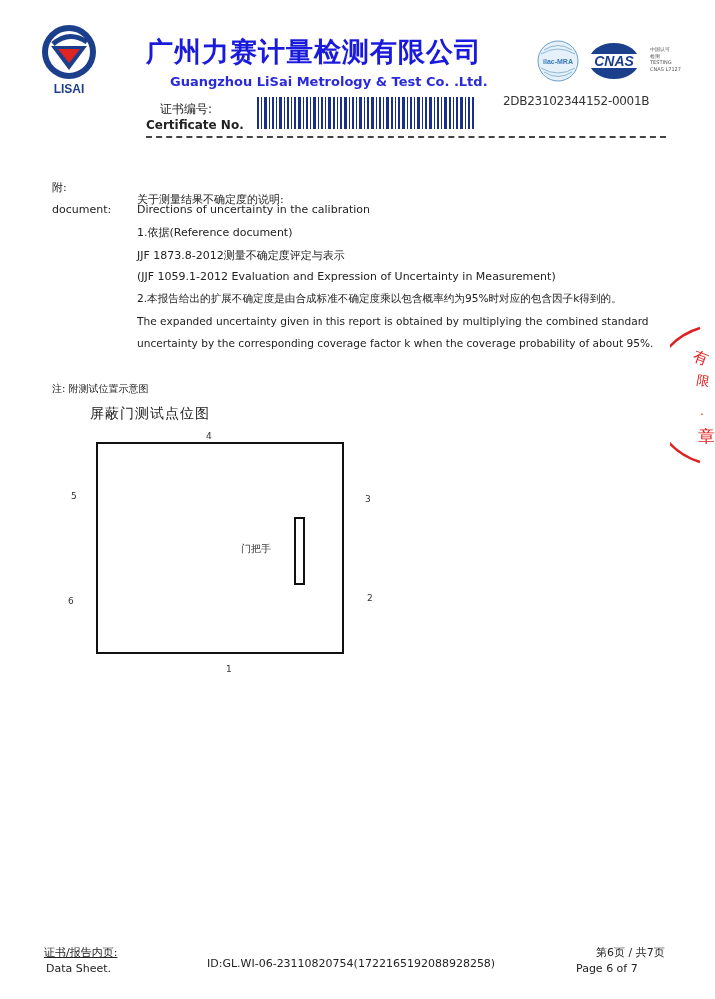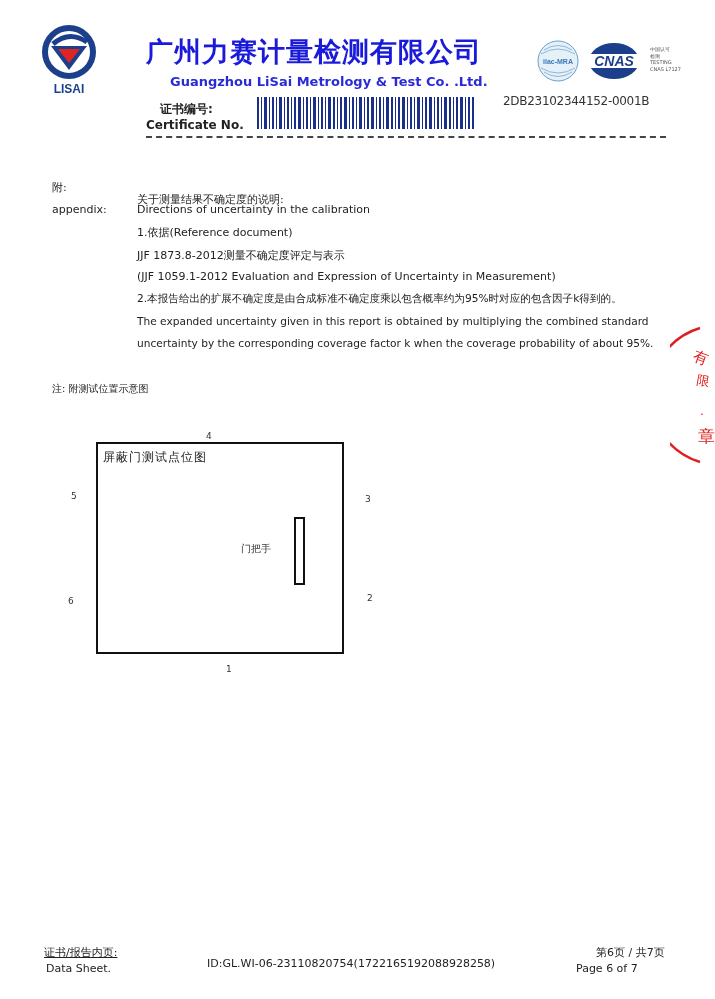--- a/index.html
+++ b/index.html
@@ -8,31 +8,31 @@
       font-family: "DejaVu Sans", "Liberation Sans", sans-serif; color: #222;
     }
     .abs { position: absolute; }
     
     .logo { left: 38px; top: 24px; width: 62px; height: 72px; }
     .company-cn { left: 146px; top: 34px; font-size: 27px; font-weight: bold; color: #1a1adb; letter-spacing: 1px; white-space: nowrap; }
     .company-en { left: 170px; top: 74px; font-size: 13px; font-weight: bold; color: #2a2ad8; white-space: nowrap; }
     .ilac { left: 537px; top: 40px; width: 42px; height: 42px; }
     .cnas { left: 588px; top: 42px; width: 52px; height: 38px; }
     .cnas-text { left: 650px; top: 46px; font-size: 5px; line-height: 6.5px; color: #555; white-space: nowrap; }
-    .cert-label-cn { left: 160px; top: 101px; font-size: 12px; font-weight: bold; color: #222; }
+    .cert-label-cn { left: 160px; top: 101px; font-size: 12px; font-weight: normal; color: #222; }
     .cert-label-en { left: 146px; top: 118px; font-size: 12px; font-weight: bold; color: #222; }
     .barcode { left: 257px; top: 97px; width: 217px; height: 32px; }
     .cert-no { left: 503px; top: 94px; font-size: 12px; color: #333; letter-spacing: -0.3px; }
     .dash-line { left: 146px; top: 136px; width: 520px; height: 0; border-top: 2px dashed #444; }
     
     .t { font-size: 11px; color: #222; white-space: nowrap; }
     .row-label { left: 52px; }
     .row-text { left: 137px; }
     
-    .diag-title { left: 103px; top: 405px; font-size: 12px; color: #222; letter-spacing: 1px; margin-top: 44px; }
+    .diag-title { left: 90px; top: 405px; font-size: 14px; color: #222; letter-spacing: 1px; }
     .door { left: 96px; top: 442px; width: 248px; height: 212px; border: 2px solid #111; box-sizing: border-box; }
     .handle { left: 294px; top: 517px; width: 11px; height: 68px; border: 2px solid #111; box-sizing: border-box; background: #fff; }
     .handle-label { left: 241px; top: 542px; font-size: 10px; color: #333; }
     .pt { font-size: 9px; color: #333; }
     
     .stamp { left: 670px; top: 320px; width: 60px; height: 150px; }
     
     .f { font-size: 11px; color: #222; white-space: nowrap; }
   </style>
 </head>
@@ -137,21 +137,21 @@
         <rect x="211" y="0" width="2" height="32"></rect>
         <rect x="215" y="0" width="2" height="32"></rect>
     </g>
   </svg>
 </div>
 <div class="abs cert-no">2DB23102344152-0001B</div>
 <div class="abs dash-line"></div>
 
 <div class="abs t row-label" style="top:180px;">附:</div>
 <div class="abs t row-text" style="top:180px;margin-top:12px;">关于测量结果不确定度的说明:</div>
-<div class="abs t row-label" style="top:203px;">appendix:</div>
+<div class="abs t row-label" style="top:203px;">document:</div>
 <div class="abs t row-text" style="top:203px;">Directions of uncertainty in the calibration</div>
 <div class="abs t row-text" style="top:225px;">1.依据(Reference document)</div>
 <div class="abs t row-text" style="top:248px;">JJF 1873.8-2012测量不确定度评定与表示</div>
 <div class="abs t row-text" style="top:270px;">(JJF 1059.1-2012 Evaluation and Expression of Uncertainty in Measurement)</div>
 <div class="abs t row-text" style="top:292px; font-size:10.6px;">2.本报告给出的扩展不确定度是由合成标准不确定度乘以包含概率约为95%时对应的包含因子k得到的。</div>
 <div class="abs t row-text" style="top:315px; font-size:10.6px;">The expanded uncertainty given in this report is obtained by multiplying the combined standard</div>
 <div class="abs t row-text" style="top:337px; font-size:10.6px;">uncertainty by the corresponding coverage factor k when the coverage probability of about 95%.</div>
 
 <div class="abs t" style="left:52px; top:382px; font-size:10px;">注: 附测试位置示意图</div>
 <div class="abs diag-title">屏蔽门测试点位图</div>

